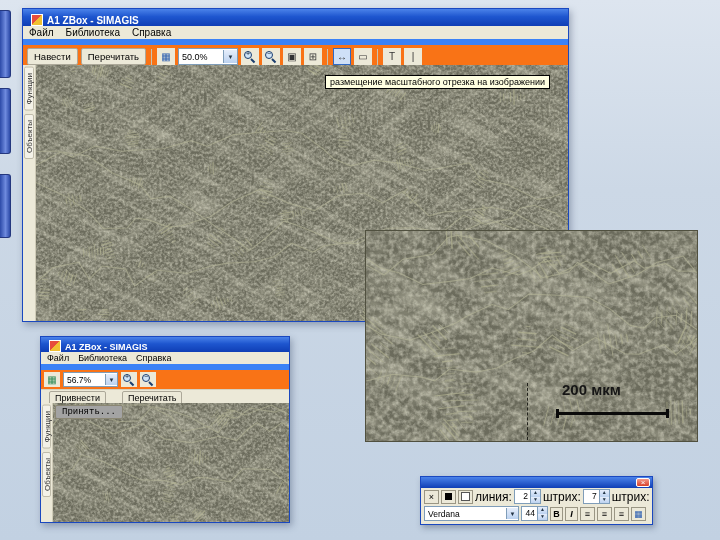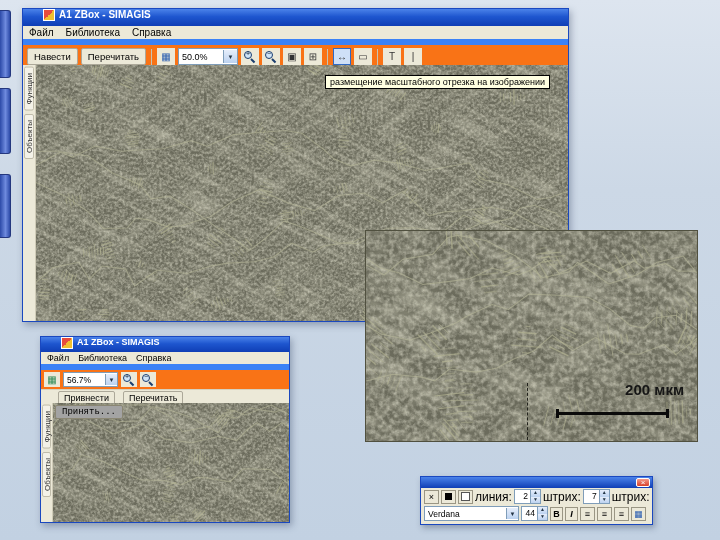--- a/index.html
+++ b/index.html
@@ -8,21 +8,21 @@
     background:linear-gradient(180deg,#dde5ef 0%,#ccd8e6 35%,#c2d1e2 100%)}
 
   
   .decor-bar{position:absolute;left:0;width:10px;border:1px solid #24377e;border-left:none;
     border-radius:0 3px 3px 0;background:linear-gradient(90deg,#2c4aa8,#6e8ade 55%,#2c4aa8)}
   #bar1{top:10px;height:66px}#bar2{top:88px;height:64px}#bar3{top:174px;height:62px}
 
   
   .window{position:absolute;background:#ece9d8;border:1px solid #1a48bf;
     box-shadow:2px 3px 7px rgba(35,48,80,.35)}
-  .titlebar{display:flex;align-items:flex-start;gap:4px;padding:0 20px;color:#fff;font-weight:bold;
+  .titlebar{display:flex;align-items:flex-end;gap:4px;padding:0 8px;color:#fff;font-weight:bold;
     background:linear-gradient(180deg,#4b83ea,#1e56cf 45%,#0f3eb5)}
   .app-icon{width:10px;height:10px;flex:0 0 auto;border:1px solid #fff;
     background:linear-gradient(135deg,#e74c3c 50%,#f0c030 50%)}
   .menubar{display:flex;gap:12px;padding:1px 6px;background:#ece9d8;border-bottom:6px solid #3b82f6}
   .menubar span{cursor:default}
   .toolbar{display:flex;align-items:center;gap:3px;padding:2px 4px;background:#f97316;
     border-bottom:1px solid #d6d2bf;white-space:nowrap}
   .tbtn{font-size:9.5px;padding:2px 6px;background:#ece9d8;border:1px solid #aca899;border-radius:2px;
     font-family:"Liberation Sans",sans-serif}
   .ibtn{width:18px;height:17px;display:flex;align-items:center;justify-content:center;font-size:10px;
@@ -55,33 +55,33 @@
   #main-window .toolbar{height:24px;box-sizing:border-box}
   #main-window .client{position:absolute;left:0;right:0;top:56px;bottom:0;display:flex}
   .tooltip{position:absolute;left:302px;top:66px;background:#ffffe1;border:1px solid #000;
     font-size:9px;padding:1px 4px;z-index:5;white-space:nowrap;color:#000}
 
   
   #zoom-view{position:absolute;left:365px;top:230px;width:331px;height:210px;z-index:3;
     border:1px solid #50503f;background:#6b6b5c}
   #zoom-view .dotline{position:absolute;left:161px;top:152px;height:57px;width:0;
     border-left:1px dashed #22221c}
-  #zoom-view .scale-label{position:absolute;left:196px;top:150px;width:122px;text-align:right;
+  #zoom-view .scale-label{position:absolute;left:196px;top:150px;width:122px;text-align:left;
     font-size:15px;font-weight:bold;color:#161616}
   #zoom-view .scale-bar{position:absolute;left:190px;top:178px;width:113px;height:9px}
   #zoom-view .scale-bar .line{position:absolute;left:0;right:0;top:3px;height:3px;background:#0a0a0a}
   #zoom-view .scale-bar .tick{position:absolute;top:0;width:3px;height:9px;background:#0a0a0a}
   #zoom-view .scale-bar .tick.r{right:0}
 
   
   #small-window{left:40px;top:336px;width:248px;height:185px;z-index:2}
   #small-window .titlebar{height:15px;font-size:9px}
   #small-window .menubar{font-size:9px;gap:9px}
   #small-window .toolbar{height:20px;box-sizing:border-box;padding:1px 3px}
-  #small-window .btnrow{display:flex;gap:8px;padding:1px 17px;height:17px;box-sizing:border-box;
+  #small-window .btnrow{display:flex;gap:16px;padding:1px 8px;height:17px;box-sizing:border-box;
     background:#ece9d8;border-bottom:1px solid #d6d2bf}
   #small-window .client{position:absolute;left:0;right:0;top:66px;bottom:0;display:flex}
   #small-window .vtabs{width:12px}
   .accept-btn{position:absolute;left:14px;top:68px;z-index:4;font-size:9px;padding:1px 6px;
     background:#a3a3a3;border:1px solid #8a8673;border-radius:2px;font-family:Liberation Mono, monospace}
 
   
   #dialog{position:absolute;left:420px;top:476px;width:233px;height:49px;background:#ece9d8;
     border:1px solid #1a48bf;z-index:6;box-shadow:2px 3px 6px rgba(35,48,80,.35);box-sizing:border-box}
   #dialog .dtitle{height:11px;background:linear-gradient(180deg,#4b83ea,#0f3eb5);position:relative}

